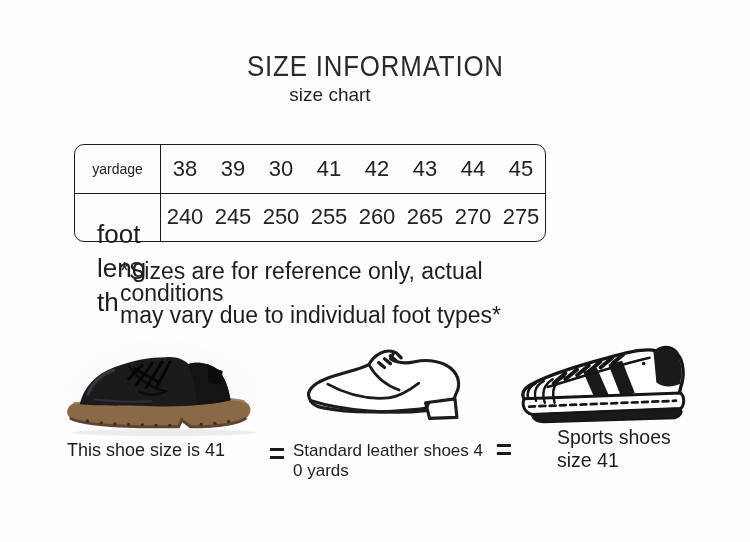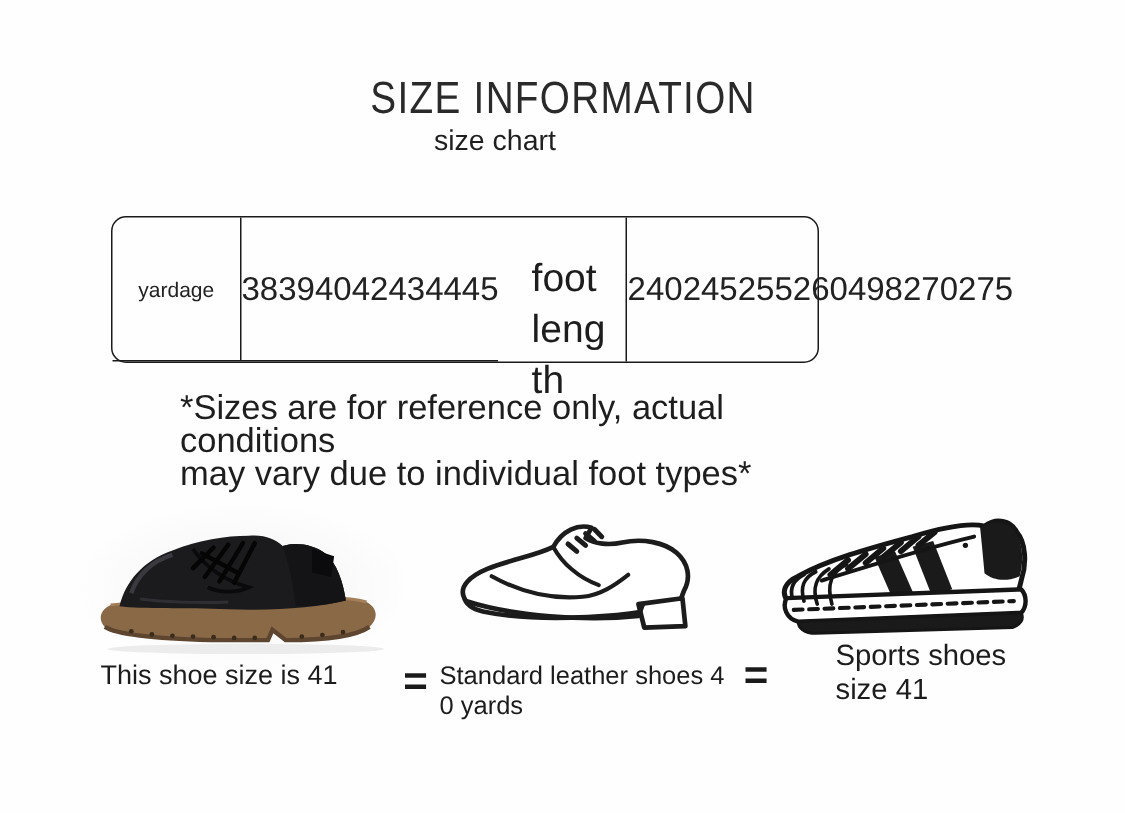--- a/index.html
+++ b/index.html
@@ -9,21 +9,21 @@
   }
   
   .title-wrap{position:absolute;top:49px;left:0;width:750px;text-align:center;}
   .title{display:inline-block;font-size:30px;font-weight:500;color:#2a2a2a;letter-spacing:1px;
     transform:scaleX(0.86);transform-origin:center;white-space:nowrap;}
   .subtitle{position:absolute;top:84px;left:0;width:660px;text-align:center;
     font-size:19px;color:#1f1f1f;}
   
   .size-table{position:absolute;left:74px;top:144px;width:472px;height:98px;
     border:1.6px solid #1a1a1a;border-radius:10px;box-sizing:border-box;
-    display:flex;background:transparent;}
+    display:flex;flex-direction:column;background:transparent;}
   .trow{flex:1;display:flex;min-height:0;}
   .trow-top{border-bottom:1.6px solid #1a1a1a;}
   .cell{display:flex;align-items:center;justify-content:center;}
   .cell-head{width:85px;flex:none;border-right:1.6px solid #1a1a1a;position:relative;}
   .cell-num{flex:1;font-size:22px;color:#222;}
   .yardage-label{font-size:14px;color:#222;}
   .footlen-label{position:absolute;left:22px;top:7px;width:55px;font-size:26px;line-height:34px;
     color:#1d1d1d;overflow-wrap:break-word;word-wrap:break-word;text-align:left;overflow:visible;z-index:2;margin-top:16px;}
   
   .note{position:absolute;left:120px;top:247px;width:430px;text-align:left;
@@ -47,35 +47,37 @@
   </div>
   <div class="subtitle">size chart</div>
 
   <div class="size-table">
     <div class="trow trow-top">
       <div class="cell cell-head">
         <span class="yardage-label">yardage</span>
       </div>
       <div class="cell cell-num">38</div>
       <div class="cell cell-num">39</div>
-      <div class="cell cell-num">40</div>
+      <div class="cell cell-num">30</div>
+      <div class="cell cell-num">41</div>
       <div class="cell cell-num">42</div>
       <div class="cell cell-num">43</div>
       <div class="cell cell-num">44</div>
       <div class="cell cell-num">45</div>
     </div>
     <div class="trow">
       <div class="cell cell-head">
         <div class="footlen-label">foot length</div>
       </div>
       <div class="cell cell-num">240</div>
       <div class="cell cell-num">245</div>
+      <div class="cell cell-num">250</div>
       <div class="cell cell-num">255</div>
       <div class="cell cell-num">260</div>
-      <div class="cell cell-num">498</div>
+      <div class="cell cell-num">265</div>
       <div class="cell cell-num">270</div>
       <div class="cell cell-num">275</div>
     </div>
   </div>
 
   <div class="note">
     <div>*Sizes are for reference only, actual conditions</div>
     <div>may vary due to individual foot types*</div>
   </div>
 

